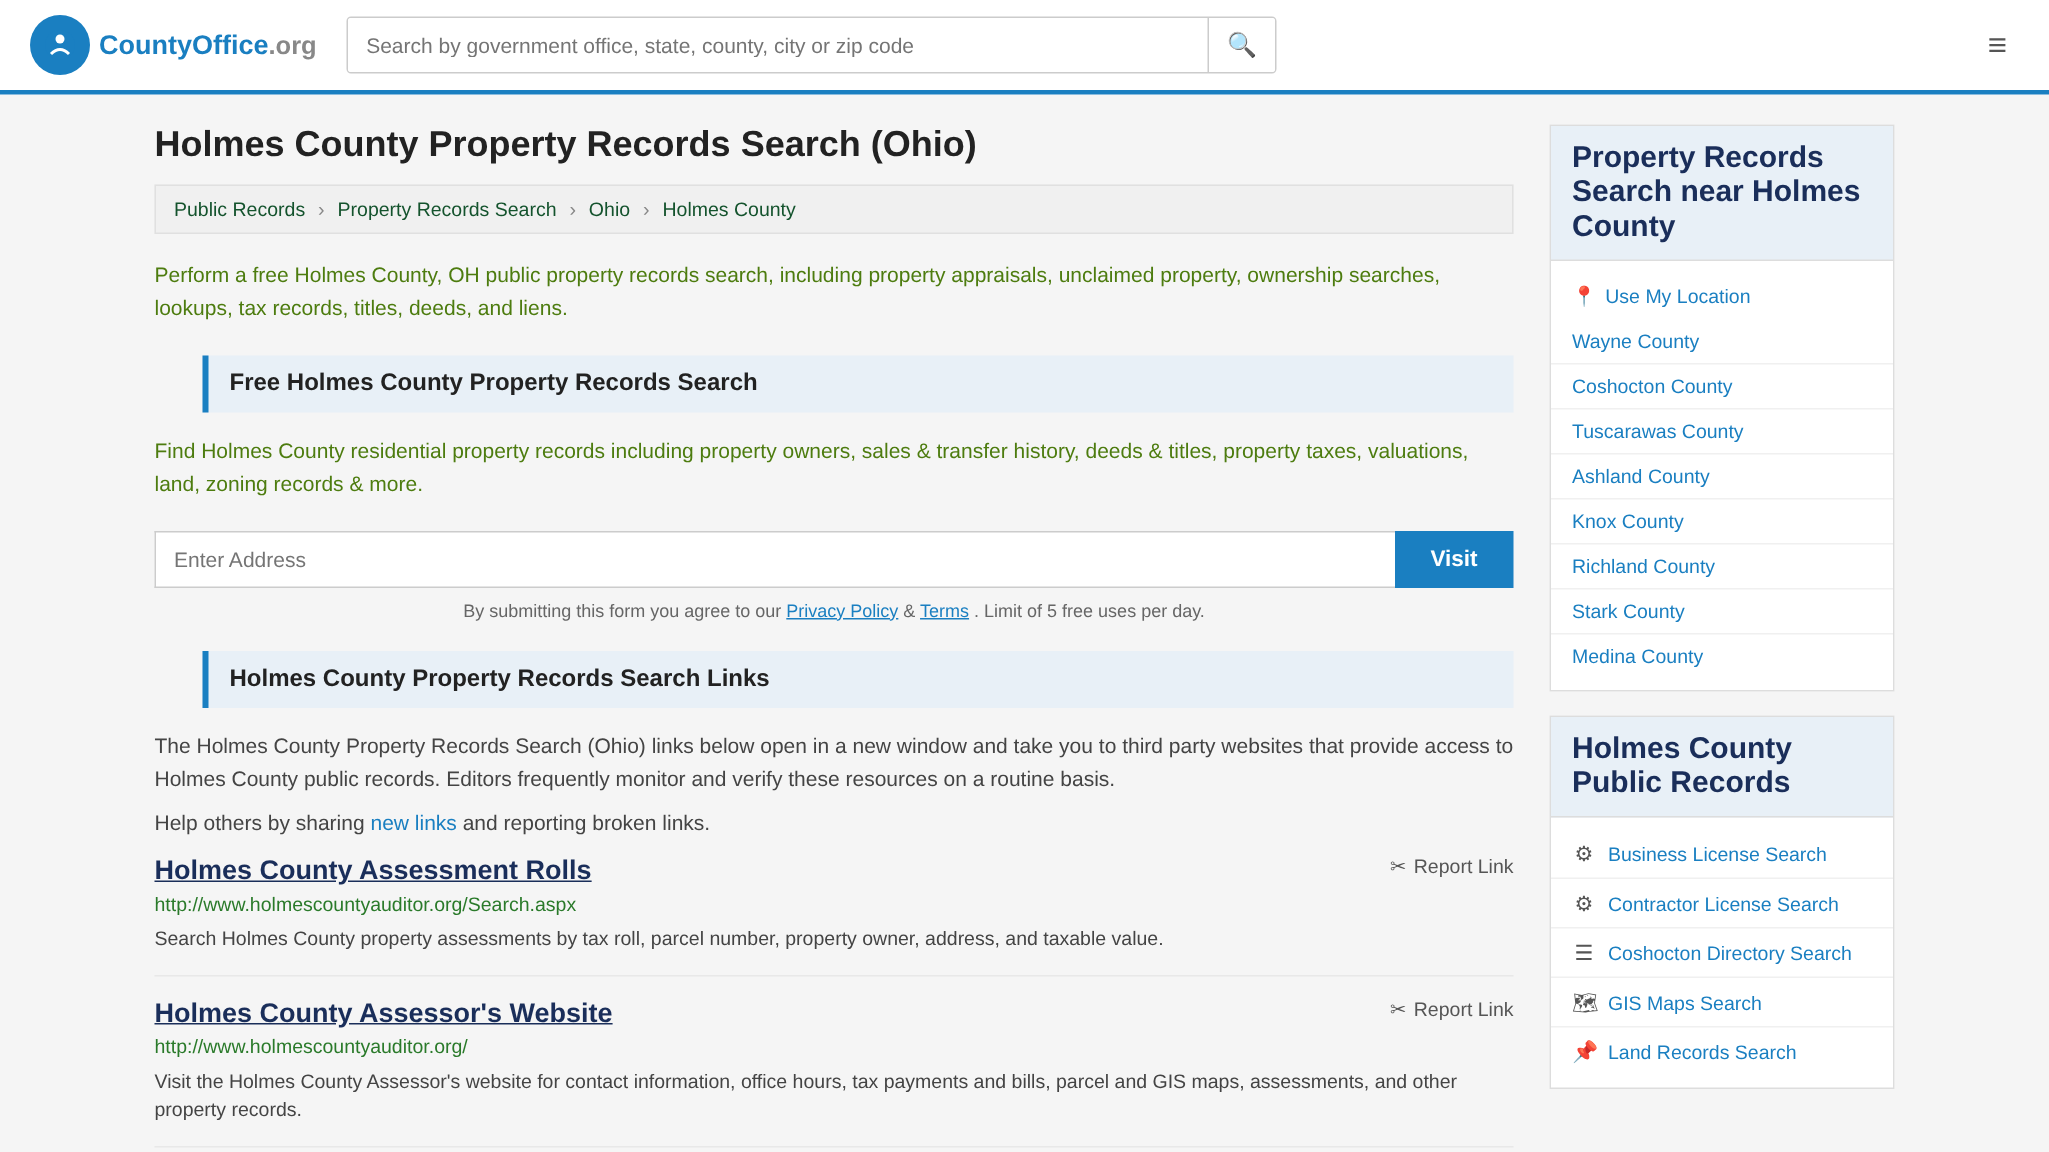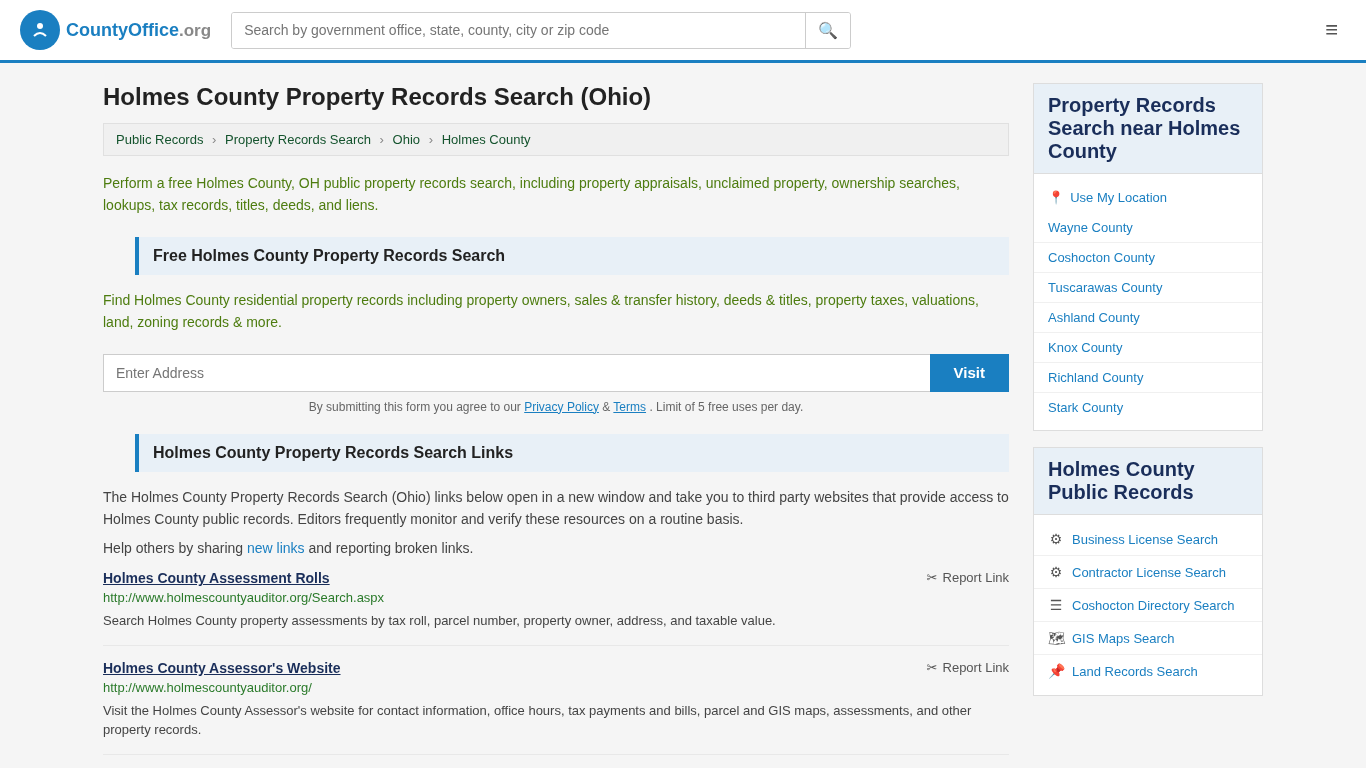--- a/index.html
+++ b/index.html
@@ -186,21 +186,21 @@
       padding-bottom: 14px;
       margin-bottom: 14px;
     }
     .link-item-header {
       display: flex;
       justify-content: space-between;
       align-items: flex-start;
       margin-bottom: 4px;
     }
     .link-item-title {
-      font-size: 14px;
+      font-size: 18px;
       font-weight: bold;
       color: #1a2e5a;
       text-decoration: underline;
       cursor: pointer;
     }
     .report-link-btn {
       display: flex;
       align-items: center;
       gap: 5px;
       font-size: 13px;
@@ -384,20 +384,21 @@
           <span>📍</span>
           <span>Use My Location</span>
         </div>
         <a class="sidebar-link" href="#">Wayne County</a>
         <a class="sidebar-link" href="#">Coshocton County</a>
         <a class="sidebar-link" href="#">Tuscarawas County</a>
         <a class="sidebar-link" href="#">Ashland County</a>
         <a class="sidebar-link" href="#">Knox County</a>
         <a class="sidebar-link" href="#">Richland County</a>
         <a class="sidebar-link" href="#">Stark County</a>
+        <a class="sidebar-link" href="#">Medina County</a>
       </div>
     </div>
 
     <div class="sidebar-box">
       <div class="sidebar-box-header">Holmes County Public Records</div>
       <div class="sidebar-box-content">
         <a class="sidebar-public-link" href="#">
           <span class="sidebar-icon">⚙</span>
           <span>Business License Search</span>
         </a>

